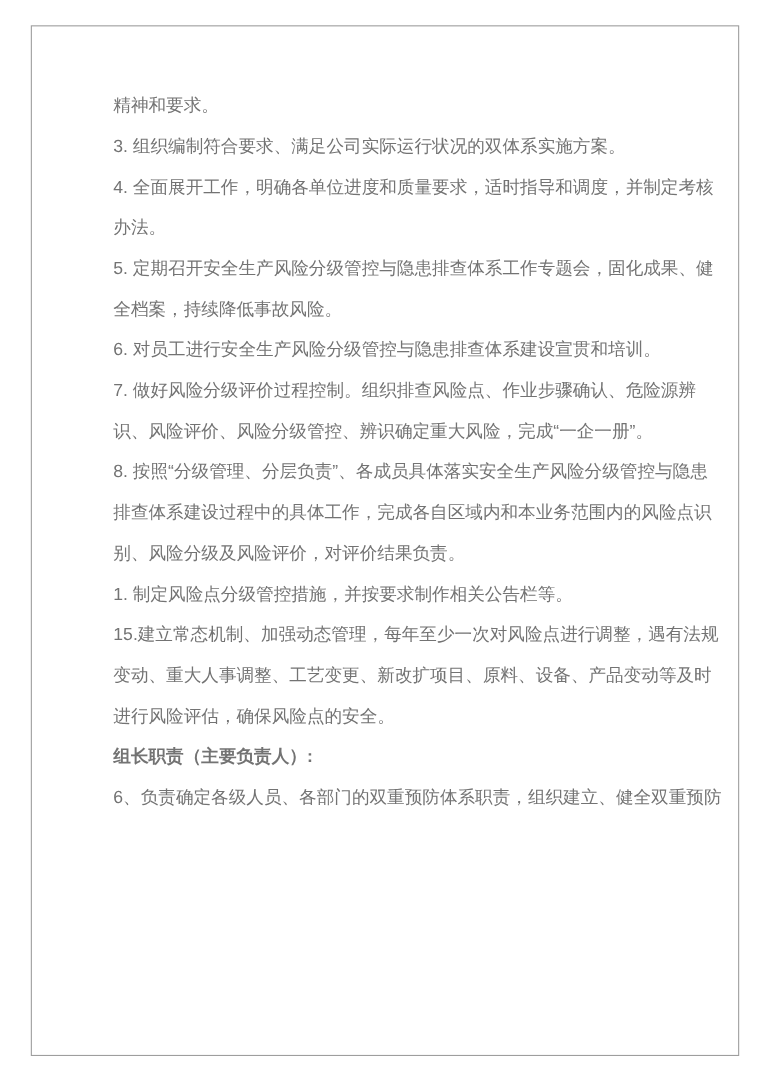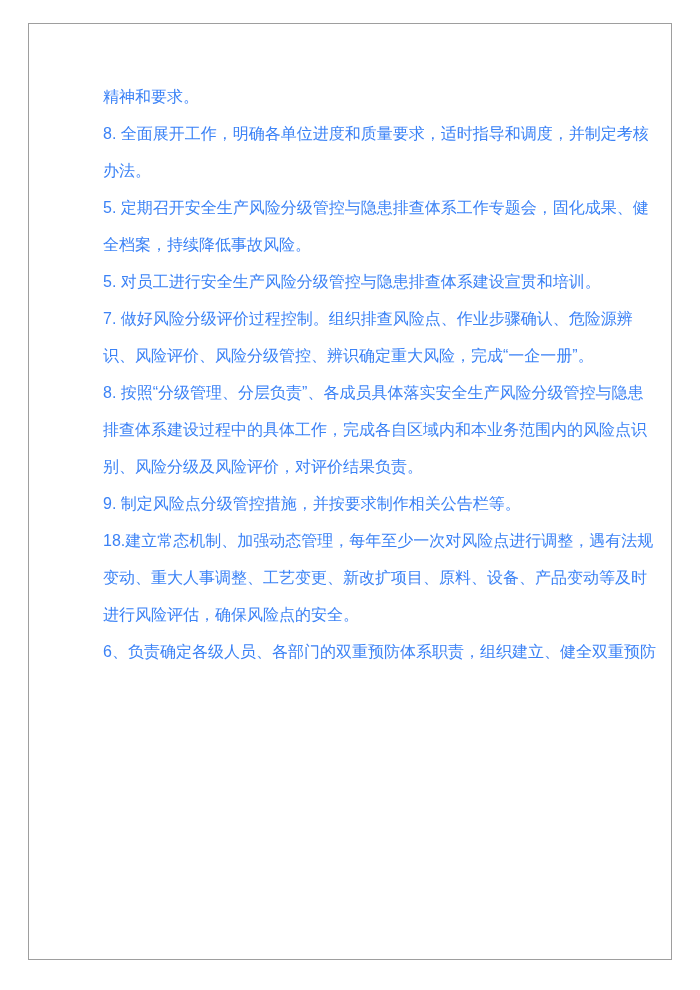--- a/index.html
+++ b/index.html
@@ -40,24 +40,26 @@
     padding: 0;
   }
   .doc-content p.bold {
     font-weight: bold;
   }
 </style>
 </head>
 <body>
 
 <div class="doc-page" style="border-color: rgb(158, 158, 158);">
-  <div class="doc-content" id="doc-content" style="color: #3b82f6;">
+  <div class="doc-content" id="doc-content" style="color: #737373;">
       <p>精神和要求。</p>
-      <p>8. 全面展开工作，明确各单位进度和质量要求，适时指导和调度，并制定考核办法。</p>
+      <p>3. 组织编制符合要求、满足公司实际运行状况的双体系实施方案。</p>
+      <p>4. 全面展开工作，明确各单位进度和质量要求，适时指导和调度，并制定考核办法。</p>
       <p>5. 定期召开安全生产风险分级管控与隐患排查体系工作专题会，固化成果、健全档案，持续降低事故风险。</p>
-      <p>5. 对员工进行安全生产风险分级管控与隐患排查体系建设宣贯和培训。</p>
+      <p>6. 对员工进行安全生产风险分级管控与隐患排查体系建设宣贯和培训。</p>
       <p>7. 做好风险分级评价过程控制。组织排查风险点、作业步骤确认、危险源辨识、风险评价、风险分级管控、辨识确定重大风险，完成“一企一册”。</p>
       <p>8. 按照“分级管理、分层负责”、各成员具体落实安全生产风险分级管控与隐患排查体系建设过程中的具体工作，完成各自区域内和本业务范围内的风险点识别、风险分级及风险评价，对评价结果负责。</p>
-      <p>9. 制定风险点分级管控措施，并按要求制作相关公告栏等。</p>
-      <p>18.建立常态机制、加强动态管理，每年至少一次对风险点进行调整，遇有法规变动、重大人事调整、工艺变更、新改扩项目、原料、设备、产品变动等及时进行风险评估，确保风险点的安全。</p>
+      <p>1. 制定风险点分级管控措施，并按要求制作相关公告栏等。</p>
+      <p>15.建立常态机制、加强动态管理，每年至少一次对风险点进行调整，遇有法规变动、重大人事调整、工艺变更、新改扩项目、原料、设备、产品变动等及时进行风险评估，确保风险点的安全。</p>
+      <p class="bold">组长职责（主要负责人）:</p>
       <p>6、负责确定各级人员、各部门的双重预防体系职责，组织建立、健全双重预防</p>
     </div>
 </div>
 
 </body></html>

